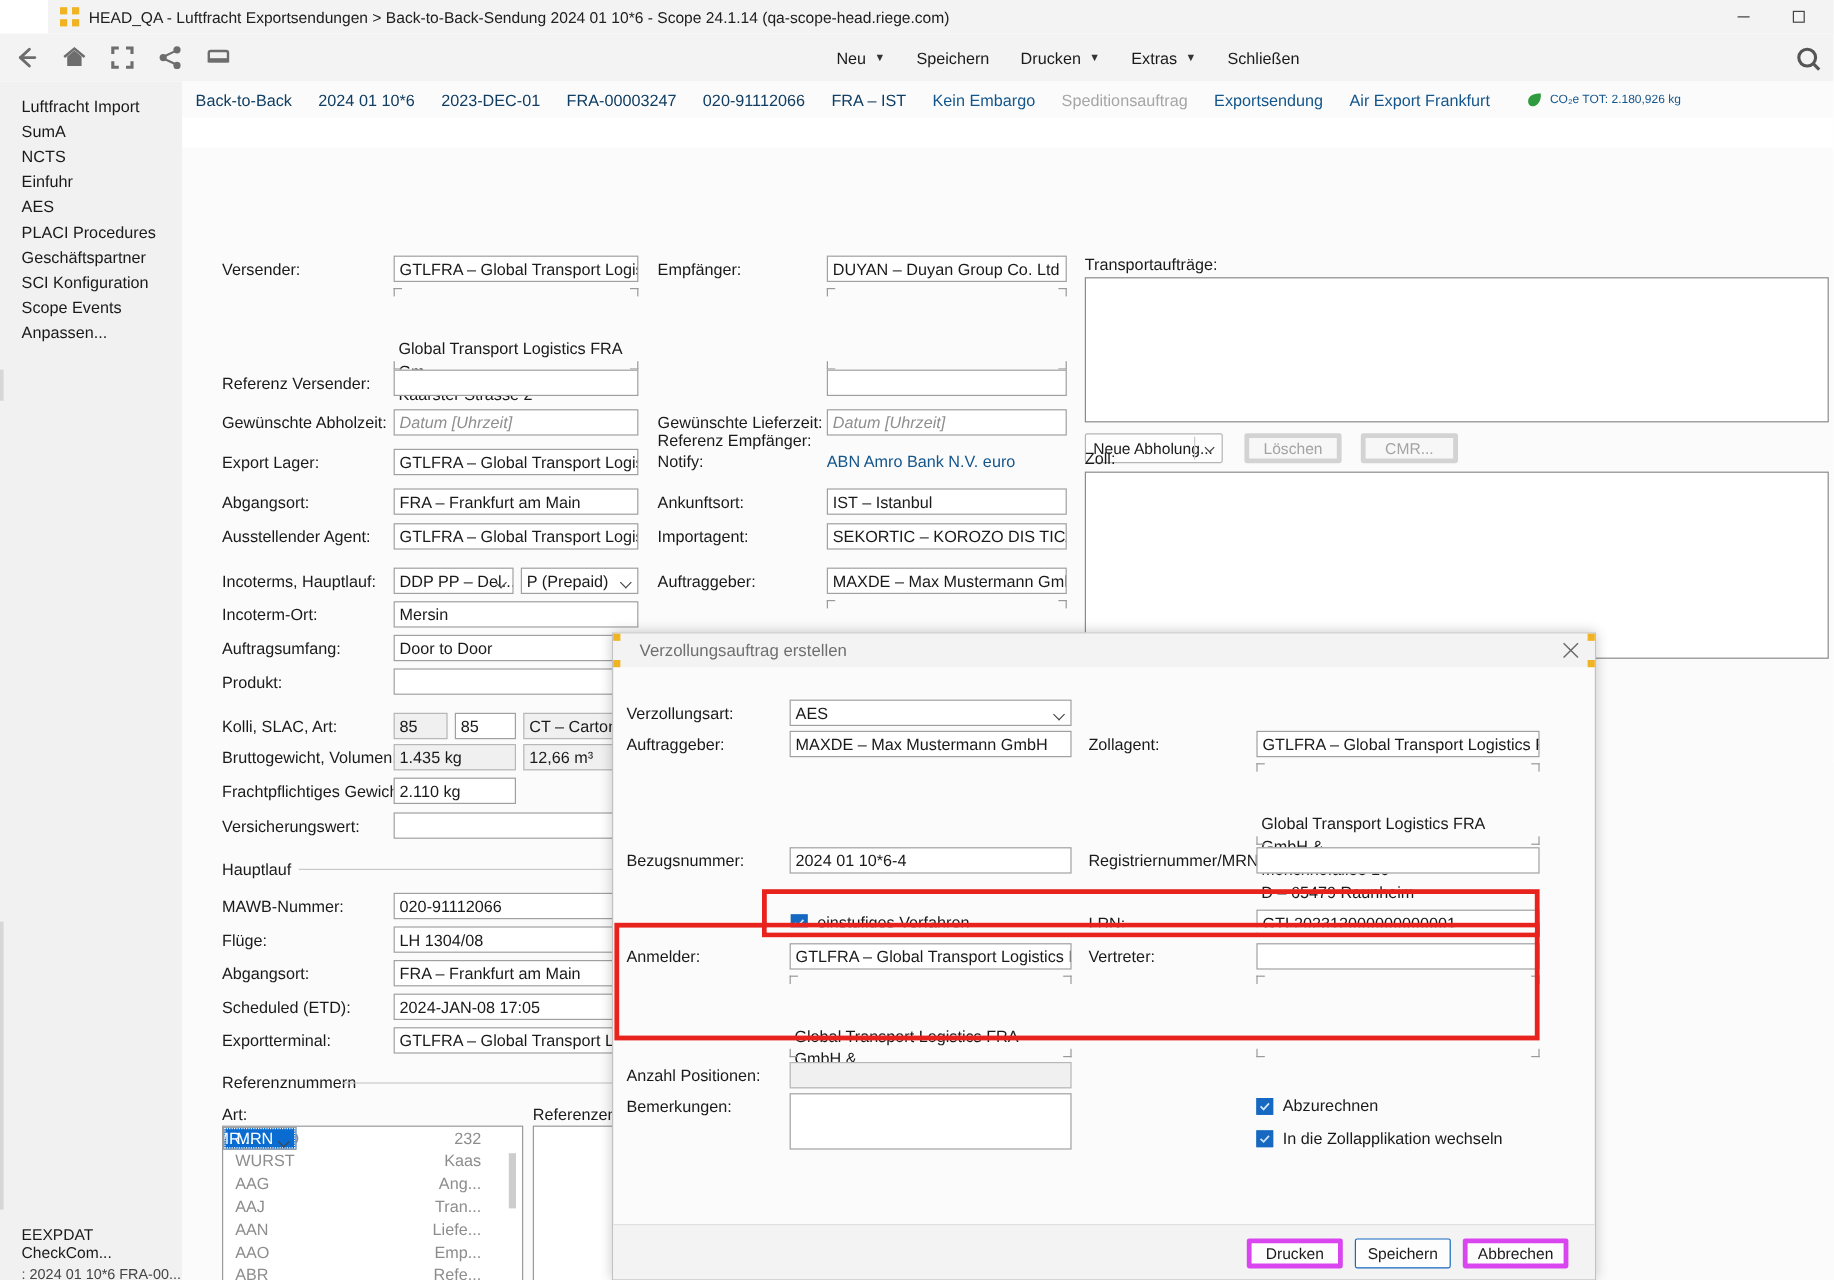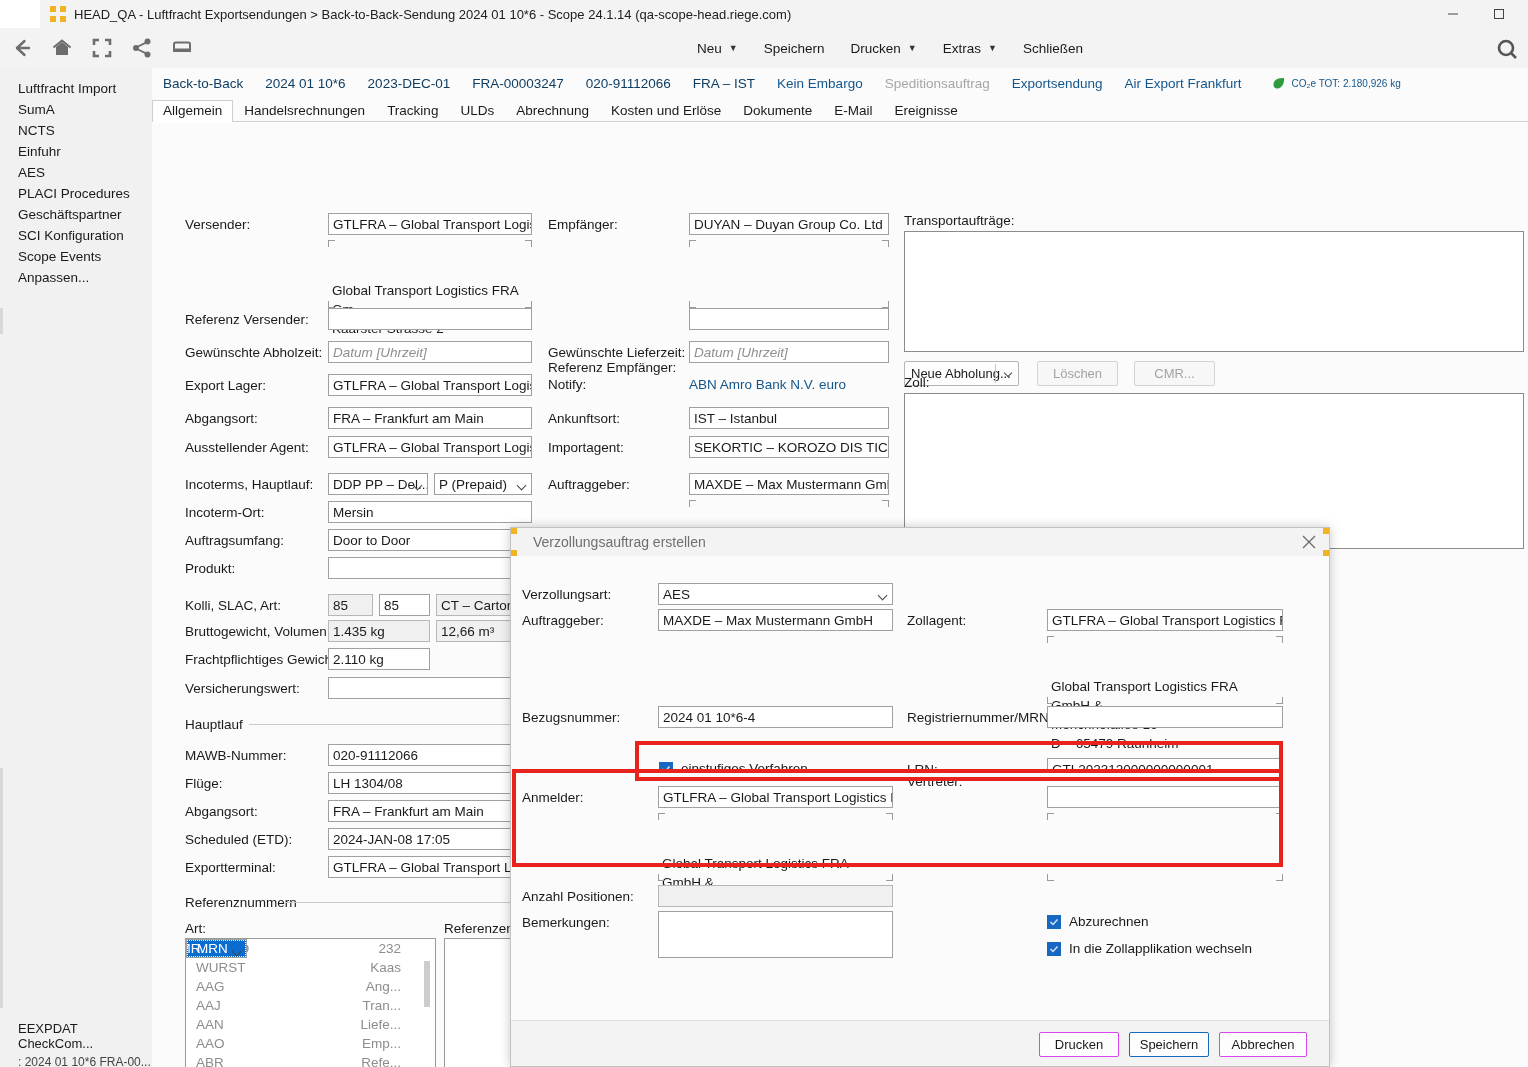--- a/index.html
+++ b/index.html
@@ -103,21 +103,21 @@
   .addr .c1{left:0;top:0;border-left:1px solid #9a9a9a;border-top:1px solid #9a9a9a;}
   .addr .c2{right:0;top:0;border-right:1px solid #9a9a9a;border-top:1px solid #9a9a9a;}
   .addr .c3{left:0;bottom:0;border-left:1px solid #9a9a9a;border-bottom:1px solid #9a9a9a;}
   .addr .c4{right:0;bottom:0;border-right:1px solid #9a9a9a;border-bottom:1px solid #9a9a9a;}
 
   .grp{ position:absolute; font-size:13.5px; color:#1a1a1a; white-space:nowrap;}
   .grpline{ position:absolute; height:1px; background:#c9c9c9; }
 
   .bigbox{ position:absolute; background:#fff; border:1px solid #8b8b8b; }
   .btn{
-    position:absolute; height:25px; background:#fdfdfd; border:1px solid #d946ef; border-radius:2px;
+    position:absolute; height:25px; background:#fdfdfd; border:4px solid #d946ef; border-radius:2px;
     font-size:13px; display:flex;align-items:center;justify-content:center; color:#1a1a1a;
   }
   .btn.dis{ color:#a3a3a3; background:#f7f7f7; border-color:#d3d3d3;}
   .btnsel{ border:1px solid #1668c1; }
   .selbtn{
     position:absolute; height:25px; background:#fdfdfd; border:1px solid #b5b5b5; border-radius:2px;
     font-size:13px; display:flex; align-items:center; color:#1a1a1a; padding-left:6px;
   }
   .selbtn .div{ position:absolute; right:22px; top:2px; bottom:2px; width:1px; background:#c9c9c9;}
   .selbtn .cv{ position:absolute; right:7px; top:8px; width:6px;height:6px;
@@ -288,31 +288,20 @@
     <span class="co2">
       <span class="leaf">
         <svg width="15" height="15" viewBox="0 0 15 15">
             <path d="M13 2 C6 1.5 2 4.5 2.5 9.5 C3 13 7 13.5 10 11 C12.8 8.7 13.3 5 13 2 Z" fill="#2e9b3e"></path>
           </svg>
       </span>
       <span>CO₂e TOT: 2.180,926 kg</span>
     </span>
   </div>
 
-  <div class="tabs">
-    <div class="tab active">Allgemein</div>
-    <div class="tab">Handelsrechnungen</div>
-    <div class="tab">Tracking</div>
-    <div class="tab">ULDs</div>
-    <div class="tab">Abrechnung</div>
-    <div class="tab">Kosten und Erlöse</div>
-    <div class="tab">Dokumente</div>
-    <div class="tab">E-Mail</div>
-    <div class="tab">Ereignisse</div>
-  </div>
 
   <div class="form">
 
     <div class="lbl" style="left:33px; top:94px;">Versender:</div>
     <div class="fld" style="left:176px; top:90px; width:204px;">GTLFRA – Global Transport Logistics I</div>
     <div class="addr" style="left:176px; top:117px; width:204px; height:68px;">
       <span class="corner c1"></span><span class="corner c2"></span><span class="corner c3"></span><span class="corner c4"></span>
       <span>Global Transport Logistics FRA Gm...
 Kaarster Strasse 2
 D – 60549 Frankfurt</span>
@@ -529,21 +518,21 @@
 
     <div class="lbl" style="left:11px; top:234px;">Anmelder:</div>
     <div class="fld" style="left:147px; top:230px; width:235px;">GTLFRA – Global Transport Logistics FRA Gr</div>
     <div class="addr" style="left:147px; top:257px; width:235px; height:68px;">
       <span class="corner c1"></span><span class="corner c2"></span><span class="corner c3"></span><span class="corner c4"></span>
       <span>Global Transport Logistics FRA GmbH &amp; ...
 Mönchhofallee 16
 D – 65479 Raunheim</span>
     </div>
 
-    <div class="lbl" style="left:396px; top:218px;text-align:center;">Vertreter:</div>
+    <div class="lbl" style="left:396px; top:234px;text-align:center;">Vertreter:</div>
     <div class="fld" style="left:536px; top:230px; width:236px;"></div>
     <div class="addr" style="left:536px; top:257px; width:236px; height:68px;">
       <span class="corner c1"></span><span class="corner c2"></span><span class="corner c3"></span><span class="corner c4"></span>
     </div>
 
     <div class="lbl" style="left:11px; top:333px;">Anzahl Positionen:</div>
     <div class="fld ro" style="left:147px; top:329px; width:235px;"></div>
 
     <div class="lbl" style="left:11px; top:359px;">Bemerkungen:</div>
     <div class="fld" style="left:147px; top:355px; width:235px; height:47px;"></div>

